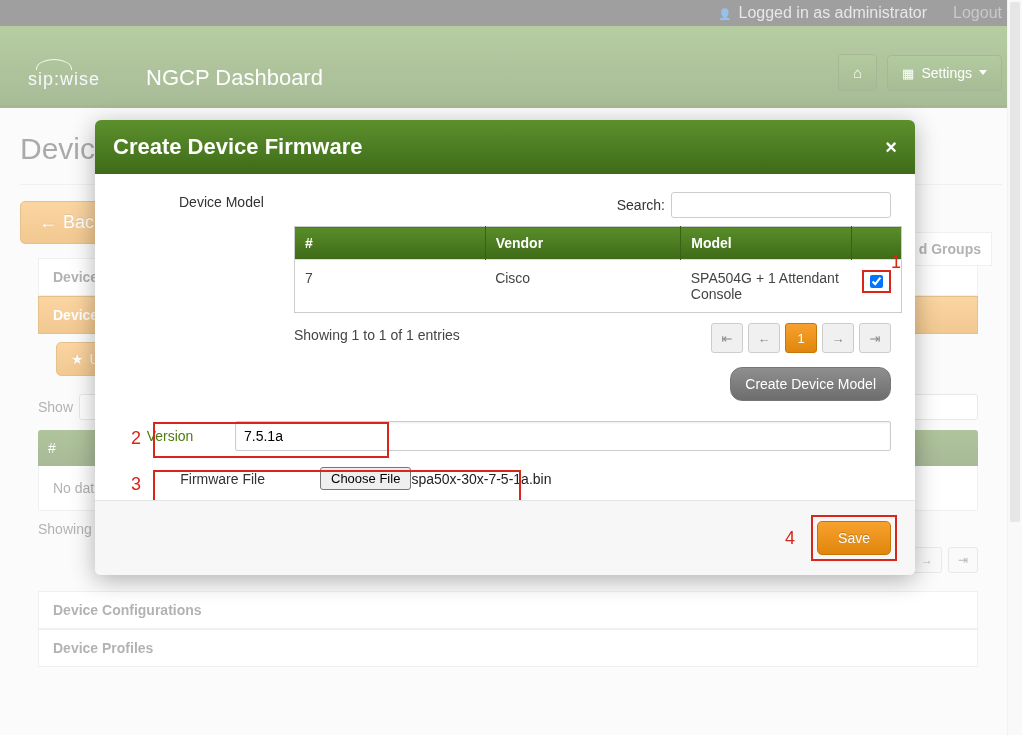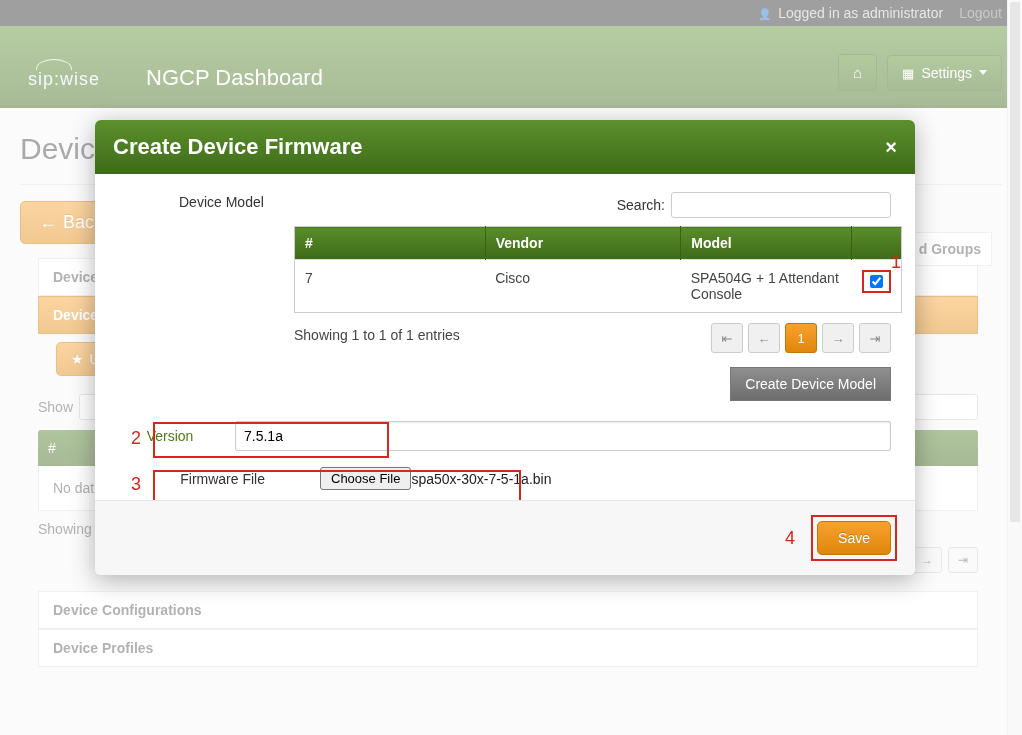--- a/index.html
+++ b/index.html
@@ -12,26 +12,26 @@
     height: 735px;
     overflow: hidden;
     position: relative;
   }
 
   
   .topbar {
     background: #2b2b2b;
     height: 26px;
     color: #aaa;
-    font-size: 14px;
+    font-size: 16px;
     display: flex;
     justify-content: flex-end;
     align-items: center;
     padding-right: 20px;
-    gap: 16px;
+    gap: 26px;
   }
   .topbar .login-info { color: #ccc; display: flex; align-items: center; gap: 6px;}
   .topbar .logout { color: #888; }
 
   
   .navbar {
     background: #4a7a1f;
     background: linear-gradient(#5d8f30, #406a1b);
     height: 82px;
     display: flex;
@@ -114,21 +114,21 @@
 
   .table-footer-info { margin:14px 0 0 175px; color:#444;}
   .modal-pager { display:flex; gap:5px; justify-content:flex-end; margin-top:-20px;}
   .modal-pager button {
     width:32px; height:30px; border:1px solid #ccc; background:#f0f0f0; border-radius:3px; color:#888; font-size:13px;
   }
   .modal-pager button.active { background: linear-gradient(#f7a12f, #e0860b); color:#fff; border-color:#c67605;}
 
   .btn-grey {
     display:inline-block; border:1px solid #777; background:linear-gradient(#8f8f8f,#6d6d6d);
-    color:#fff; border-radius:0; padding:8px 14px; font-size:14px;
+    color:#fff; border-radius:12px; padding:8px 14px; font-size:14px;
   }
   .action-row { display:flex; justify-content:flex-end; margin-top:14px;}
 
   .form-row { display:flex; align-items:center; margin-top:20px;}
   .form-row label { width:116px; text-align:center; padding-right:14px; color:#4d7c0f;}
   .form-row .field { flex:1; }
   .field input[type=text] {
     width:100%; border:1px solid #ccc; height:30px; padding:4px 8px;
     box-shadow: inset 0 1px 2px rgba(0,0,0,.08); border-radius:2px;
     font-family: inherit; font-size:14px;

